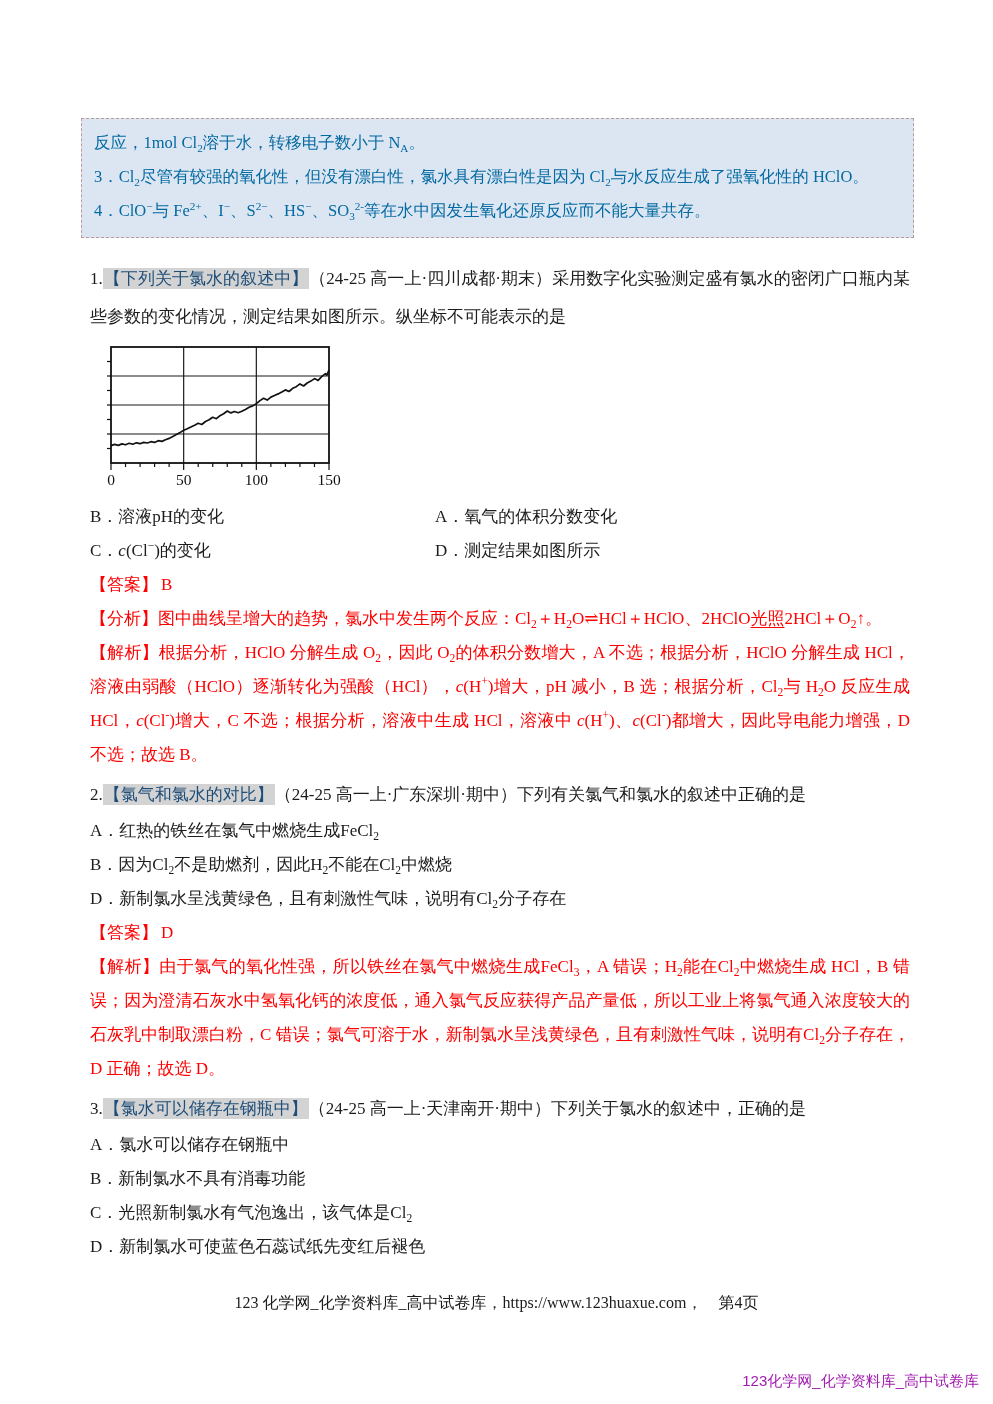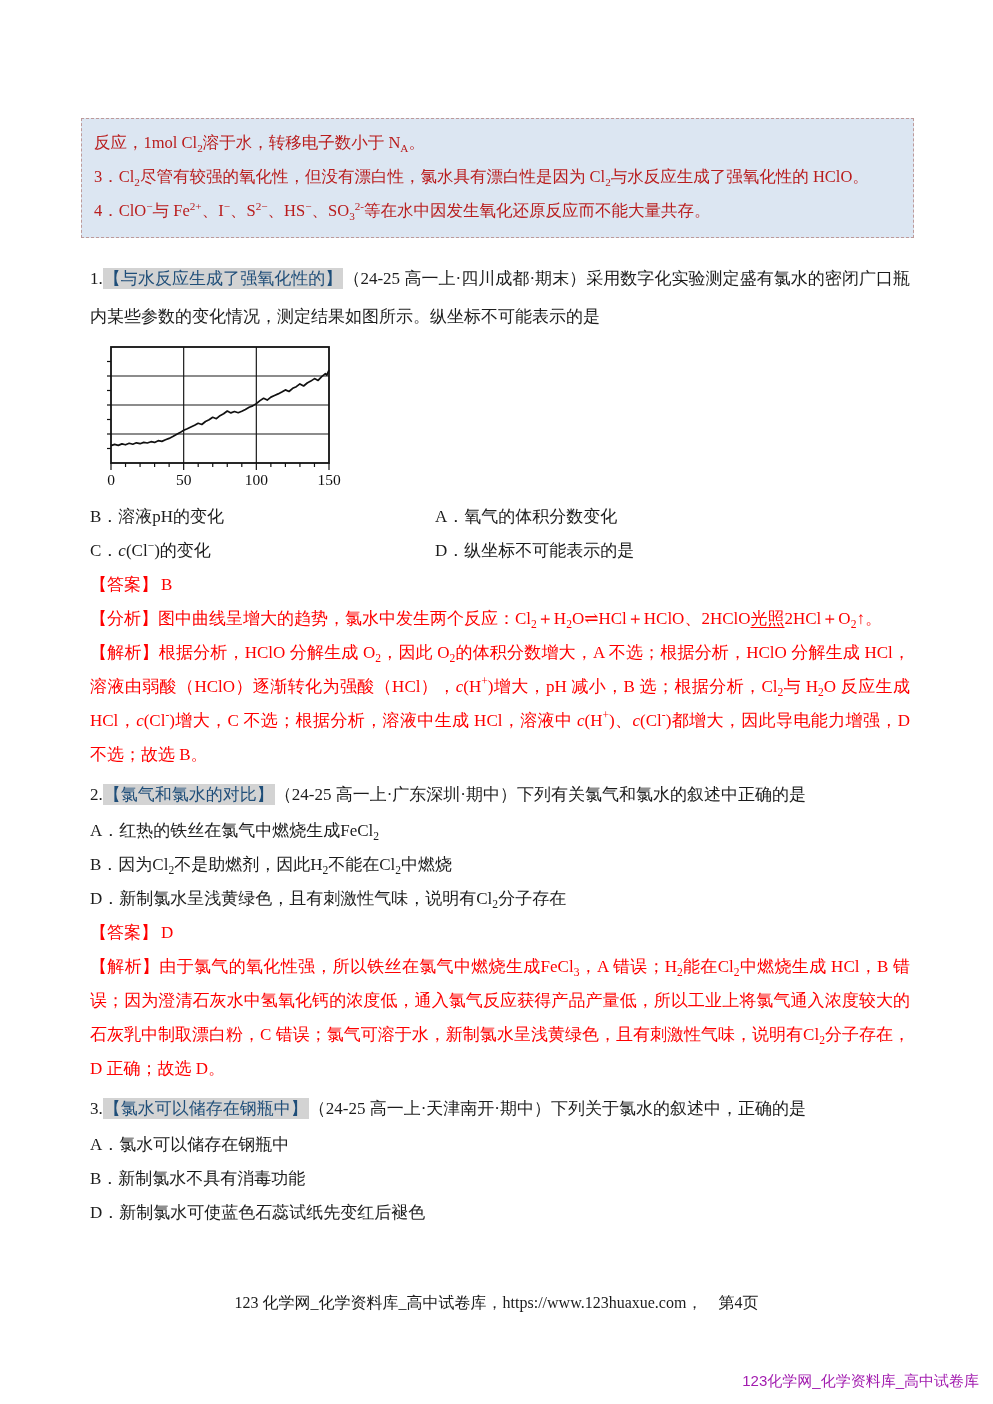--- a/index.html
+++ b/index.html
@@ -5,21 +5,21 @@
   html,body{margin:0;padding:0;}
   body{
     width:993px;height:1404px;background:#ffffff;position:relative;overflow:hidden;
     font-family:"Liberation Serif","DejaVu Serif",serif;color:#1c1c1c;
   }
   .page{position:absolute;inset:0;padding:118px 83px 0 90px;box-sizing:border-box;}
   .note{
     background:#dce6f2;border:1px dashed #bd9a9a;
     margin-left:-9px;margin-right:-4px;padding:7px 12px 9px 12px;
   }
-  .note p{margin:0;line-height:34px;font-size:16.5px;color:#b91c1c;}
+  .note p{margin:0;line-height:34px;font-size:16.5px;color:#0369a1;}
   .stem{line-height:38px;font-size:17px;margin:22px 0 0 0;text-align:justify;}
   .stem2{margin-top:4px;}
   .qnum{color:#1c1c1c;}
   .qtag{background:#d3d3d3;color:#1f4e79;padding:1px 1px;}
   .chart{margin:6px 0 2px 3px;}
   .opts2{display:grid;grid-template-columns:345px auto;margin-top:8px;font-size:17px;}
   .opts2 p{margin:0;line-height:34px;}
   .optlist p{margin:0;line-height:34px;font-size:17px;}
   .para{line-height:34px;font-size:17px;margin:0;text-align:justify;}
   .red{color:#fe0000;}
@@ -34,21 +34,21 @@
 <body>
 
 <div class="page">
 
   <div class="note">
     <p>反应，1mol Cl<sub>2</sub>溶于水，转移电子数小于 N<sub>A</sub>。</p>
     <p>3．Cl<sub>2</sub>尽管有较强的氧化性，但没有漂白性，氯水具有漂白性是因为 Cl<sub>2</sub>与水反应生成了强氧化性的 HClO。</p>
     <p>4．ClO<sup>−</sup>与 Fe<sup>2+</sup>、I<sup>−</sup>、S<sup>2−</sup>、HS<sup>−</sup>、SO<sub>3</sub><sup>2-</sup>等在水中因发生氧化还原反应而不能大量共存。</p>
   </div>
 
-  <p class="stem"><span class="qnum">1.</span><span class="qtag">【与水反应生成了强氧化性的】</span><span>（24-25 高一上·四川成都·期末）采用数字化实验测定盛有氯水的密闭广口瓶内某些参数的变化情况，测定结果如图所示。纵坐标不可能表示的是</span></p>
+  <p class="stem"><span class="qnum">1.</span><span class="qtag">【下列关于氯水的叙述中】</span><span>（24-25 高一上·四川成都·期末）采用数字化实验测定盛有氯水的密闭广口瓶内某些参数的变化情况，测定结果如图所示。纵坐标不可能表示的是</span></p>
 
   <div class="chart">
     <svg width="258" height="146" viewBox="0 0 258 146">
         <line x1="90.66666666666666" y1="5" x2="90.66666666666666" y2="121" stroke="#1a1a1a" stroke-width="1.2"></line>
         <line x1="163.33333333333331" y1="5" x2="163.33333333333331" y2="121" stroke="#1a1a1a" stroke-width="1.2"></line>
         <line x1="18" y1="92" x2="236" y2="92" stroke="#1a1a1a" stroke-width="1.2"></line>
         <line x1="18" y1="63" x2="236" y2="63" stroke="#1a1a1a" stroke-width="1.2"></line>
         <line x1="18" y1="34" x2="236" y2="34" stroke="#1a1a1a" stroke-width="1.2"></line>
         <rect x="18" y="5" width="218" height="116" fill="none" stroke="#111" stroke-width="1.8"></rect>
         <line x1="18" y1="121" x2="18" y2="128" stroke="#111" stroke-width="1.2"></line>
@@ -79,21 +79,21 @@
         <text x="90.66666666666666" y="143" text-anchor="middle" font-size="15.5" font-family="&quot;Liberation Serif&quot;,&quot;DejaVu Serif&quot;,serif" fill="#111">50</text>
         <text x="163.33333333333331" y="143" text-anchor="middle" font-size="15.5" font-family="&quot;Liberation Serif&quot;,&quot;DejaVu Serif&quot;,serif" fill="#111">100</text>
         <text x="236" y="143" text-anchor="middle" font-size="15.5" font-family="&quot;Liberation Serif&quot;,&quot;DejaVu Serif&quot;,serif" fill="#111">150</text>
       </svg>
   </div>
 
   <div class="opts2">
     <p>B．溶液pH的变化</p>
     <p>A．氧气的体积分数变化</p>
     <p>C．<i>c</i>(Cl<sup>−</sup>)的变化</p>
-    <p>D．纵坐标不可能表示的是</p>
+    <p>D．测定结果如图所示</p>
   </div>
 
   <p class="para red"><span>【答案】</span><span class="ansletter">B</span></p>
 
   <p class="para red"><span>【分析】</span><span>图中曲线呈增大的趋势，氯水中发生两个反应：Cl<sub>2</sub>＋H<sub>2</sub>O⇌HCl＋HClO、2HClO<span class="u">光照</span>2HCl＋O<sub>2</sub>↑。</span></p>
 
   <p class="para red"><span>【解析】</span><span>根据分析，HClO 分解生成 O<sub>2</sub>，因此 O<sub>2</sub>的体积分数增大，A 不选；根据分析，HClO 分解生成 HCl，溶液由弱酸（HClO）逐渐转化为强酸（HCl），<i>c</i>(H<sup>+</sup>)增大，pH 减小，B 选；根据分析，Cl<sub>2</sub>与 H<sub>2</sub>O 反应生成 HCl，<i>c</i>(Cl<sup>-</sup>)增大，C 不选；根据分析，溶液中生成 HCl，溶液中 <i>c</i>(H<sup>+</sup>)、<i>c</i>(Cl<sup>-</sup>)都增大，因此导电能力增强，D 不选；故选 B。</span></p>
 
   <p class="stem stem2"><span class="qnum">2.</span><span class="qtag">【氯气和氯水的对比】</span><span>（24-25 高一上·广东深圳·期中）下列有关氯气和氯水的叙述中正确的是</span></p>
 
@@ -105,19 +105,20 @@
 
   <p class="para red"><span>【答案】</span><span class="ansletter">D</span></p>
 
   <p class="para red"><span>【解析】</span><span>由于氯气的氧化性强，所以铁丝在氯气中燃烧生成FeCl<sub>3</sub>，A 错误；H<sub>2</sub>能在Cl<sub>2</sub>中燃烧生成 HCl，B 错误；因为澄清石灰水中氢氧化钙的浓度低，通入氯气反应获得产品产量低，所以工业上将氯气通入浓度较大的石灰乳中制取漂白粉，C 错误；氯气可溶于水，新制氯水呈浅黄绿色，且有刺激性气味，说明有Cl<sub>2</sub>分子存在，D 正确；故选 D。</span></p>
 
   <p class="stem stem2"><span class="qnum">3.</span><span class="qtag">【氯水可以储存在钢瓶中】</span><span>（24-25 高一上·天津南开·期中）下列关于氯水的叙述中，正确的是</span></p>
 
   <div class="optlist">
     <p>A．氯水可以储存在钢瓶中</p>
     <p>B．新制氯水不具有消毒功能</p>
+    <p>C．光照新制氯水有气泡逸出，该气体是Cl<sub>2</sub></p>
     <p>D．新制氯水可使蓝色石蕊试纸先变红后褪色</p>
   </div>
 
 </div>
 
 <div class="footer">123 化学网_化学资料库_高中试卷库，https://www.123huaxue.com，　第4页</div>
 <div class="watermark">123化学网_化学资料库_高中试卷库</div>
 
 </body></html>

